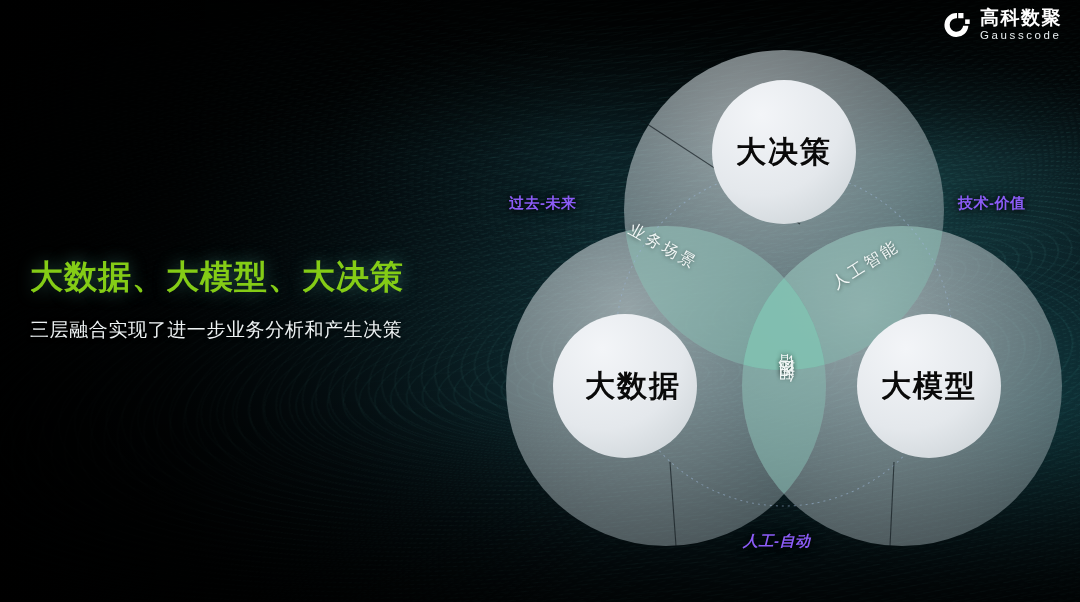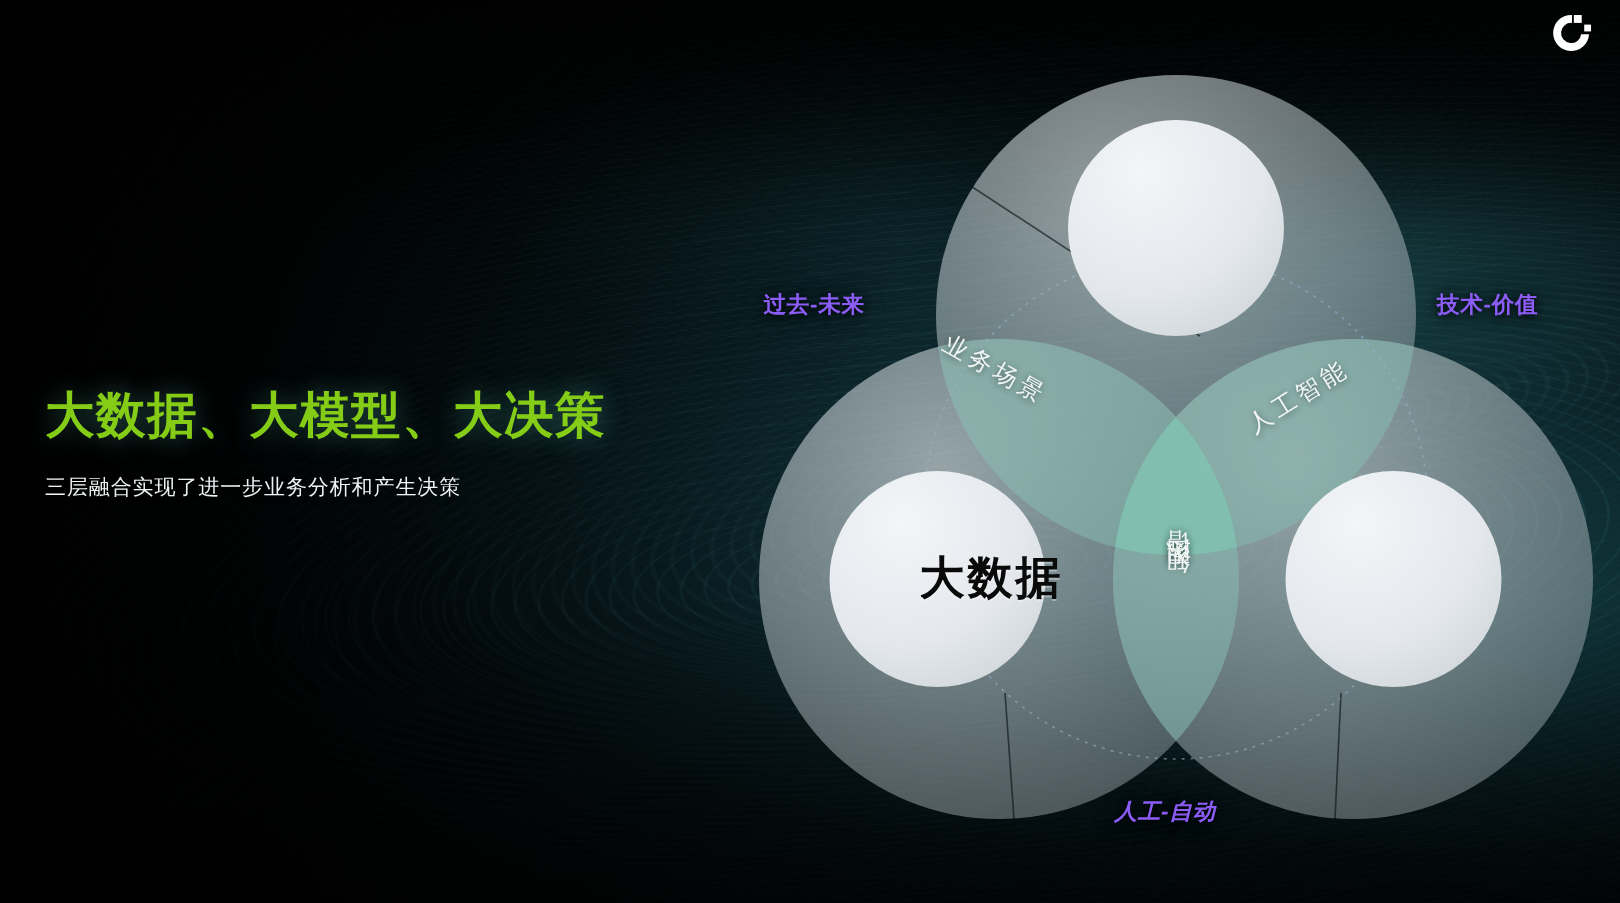--- a/index.html
+++ b/index.html
@@ -84,21 +84,21 @@
   }
 
   
   .copy{position:absolute;left:30px;top:256px;width:430px;}
   .headline{
     font-size:33px;font-weight:700;color:#84cc16;
     letter-spacing:1px;line-height:1.25;margin:0 0 14px 0;
     text-shadow:0 0 18px rgba(110,235,210,.35);
   }
   .subline{
-    font-size:14px;color:#eef3f4;line-height:1.95;
+    font-size:19px;color:#eef3f4;line-height:1.95;
     letter-spacing:.6px;font-weight:400;
     text-shadow:0 1px 4px rgba(0,0,0,.8);
   }
 
   
   .venn{position:absolute;left:470px;top:10px;width:610px;height:592px;}
   .venn svg{display:block;width:100%;height:100%;}
 
   .outer-label{
     position:absolute;
@@ -111,21 +111,21 @@
   #label-manual { left:743px; top:532px;font-style:italic; }
 
   .core-label{
     position:absolute;
     font-size:30px;font-weight:700;color:#0a0a0a;
     letter-spacing:2px;white-space:nowrap;
     transform:translate(-50%,-50%);
     text-shadow:0 1px 0 rgba(255,255,255,.35);
   }
   #core-decision{ left:784px; top:152px; }
-  #core-bigdata { left:661px; top:386px; }
+  #core-bigdata { left:633px; top:386px; }
   #core-model   { left:929px; top:386px; }
 
   .lens-label{
     position:absolute;
     font-size:16px;color:#f2f7f6;letter-spacing:3px;white-space:nowrap;
     transform-origin:center center;
     text-shadow:0 1px 4px rgba(0,0,0,.45);
   }
   #lens-business{ left:663px; top:247px; transform:translate(-50%,-50%) rotate(29deg); }
   #lens-ai      { left:866px; top:265px; transform:translate(-50%,-50%) rotate(-32deg); }
@@ -142,20 +142,24 @@
   <div class="bg-layer bg-streaks"></div>
   <div class="bg-layer bg-glow"></div>
   <div class="bg-layer bg-vignette"></div>
 
   <div class="logo">
     <svg class="logo-mark" viewBox="0 0 32 32">
       <path fill="#ffffff" d="M15.4 2.3A13.7 13.7 0 1 0 29 16.9h-6.0a7.7 7.7 0 1 1-7.0-8.6V2.3z"></path>
       <rect x="17.4" y="2.3" width="6.0" height="6.0" fill="#ffffff"></rect>
       <rect x="25.3" y="9.6" width="5.2" height="5.2" fill="#ffffff"></rect>
     </svg>
+    <span class="logo-txt">
+      <span class="logo-cn">高科数聚</span>
+      <span class="logo-en">Gausscode</span>
+    </span>
   </div>
 
   <div class="copy">
     <h1 class="headline">大数据、大模型、大决策</h1>
     <div class="subline">三层融合实现了进一步业务分析和产生决策</div>
   </div>
 
   <div class="venn">
     <svg viewBox="0 0 610 592">
       <defs>
@@ -208,21 +212,23 @@
         <line x1="200" y1="452" x2="206" y2="536"></line>
         <line x1="424" y1="452" x2="420" y2="536"></line>
       </g>
 
       <circle cx="314" cy="142" r="72" fill="url(#gCore)"></circle>
       <circle cx="155" cy="376" r="72" fill="url(#gCore)"></circle>
       <circle cx="459" cy="376" r="72" fill="url(#gCore)"></circle>
     </svg>
   </div>
 
+  <div class="core-label" id="core-decision">大决策</div>
   <div class="core-label" id="core-bigdata">大数据</div>
+  <div class="core-label" id="core-model">大模型</div>
 
   <div class="lens-label" id="lens-business">业务场景</div>
   <div class="lens-label" id="lens-ai">人工智能</div>
   <div class="lens-label" id="lens-kg">知识图谱</div>
 
   <div class="outer-label" id="label-past">过去-未来</div>
   <div class="outer-label" id="label-tech">技术-价值</div>
   <div class="outer-label" id="label-manual">人工-自动</div>
 
 </div>

